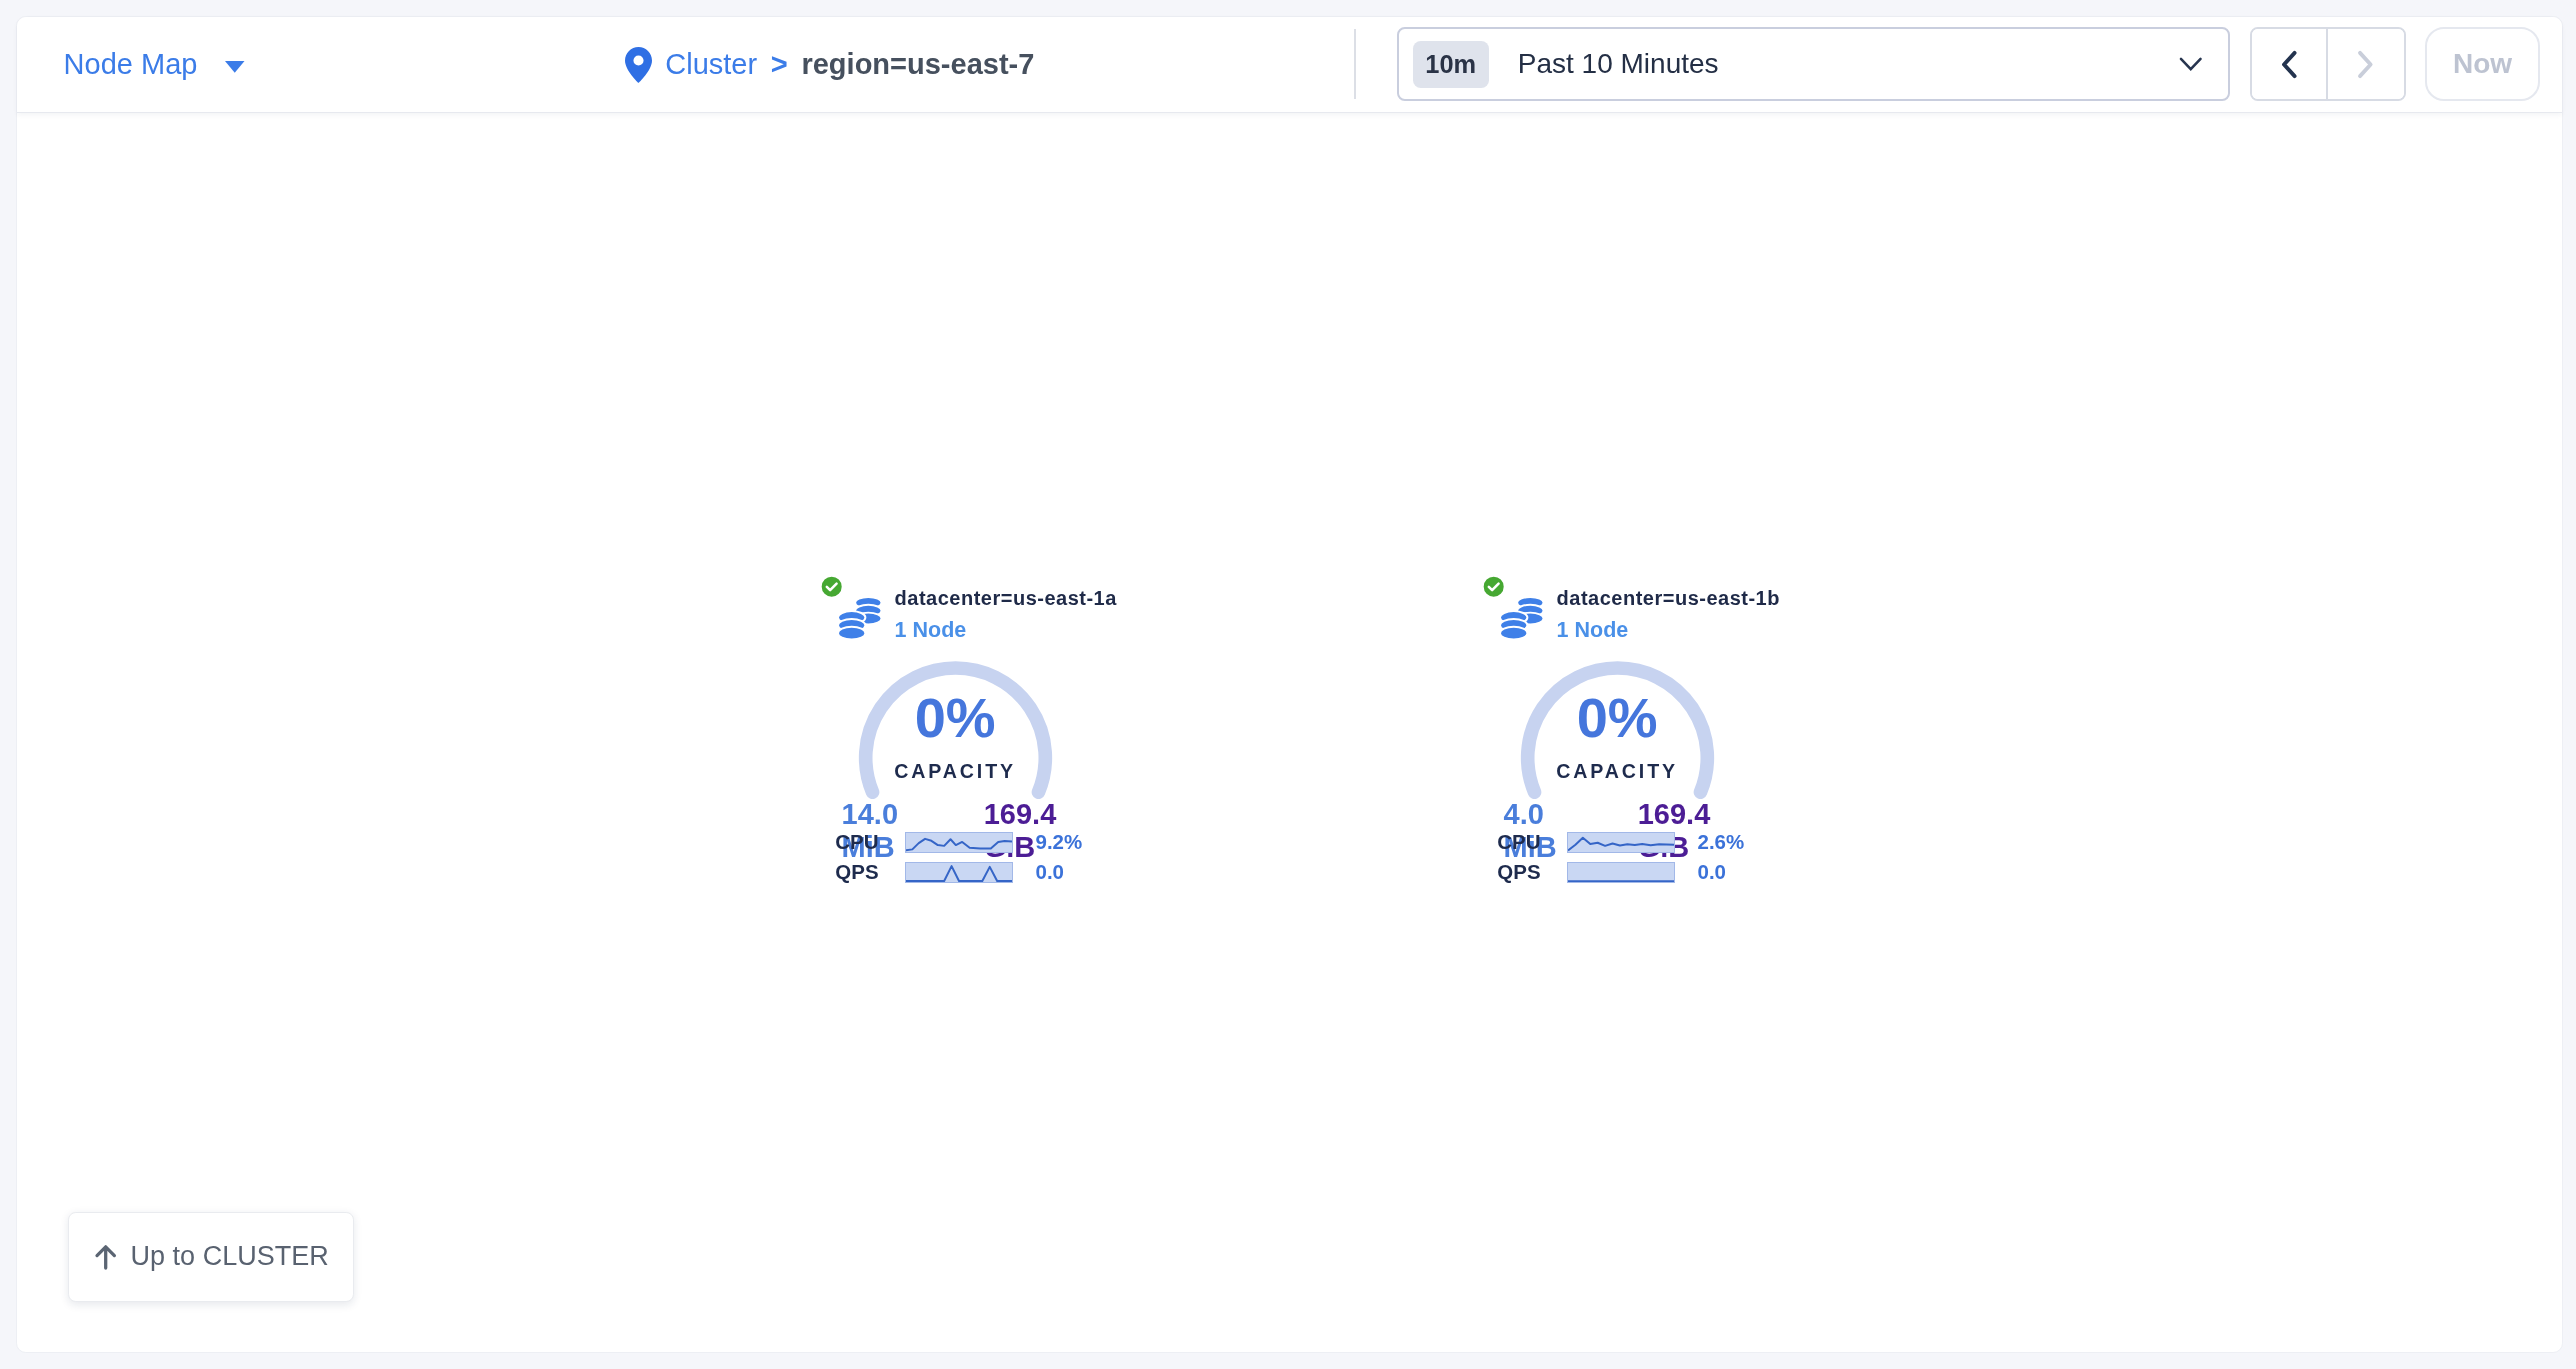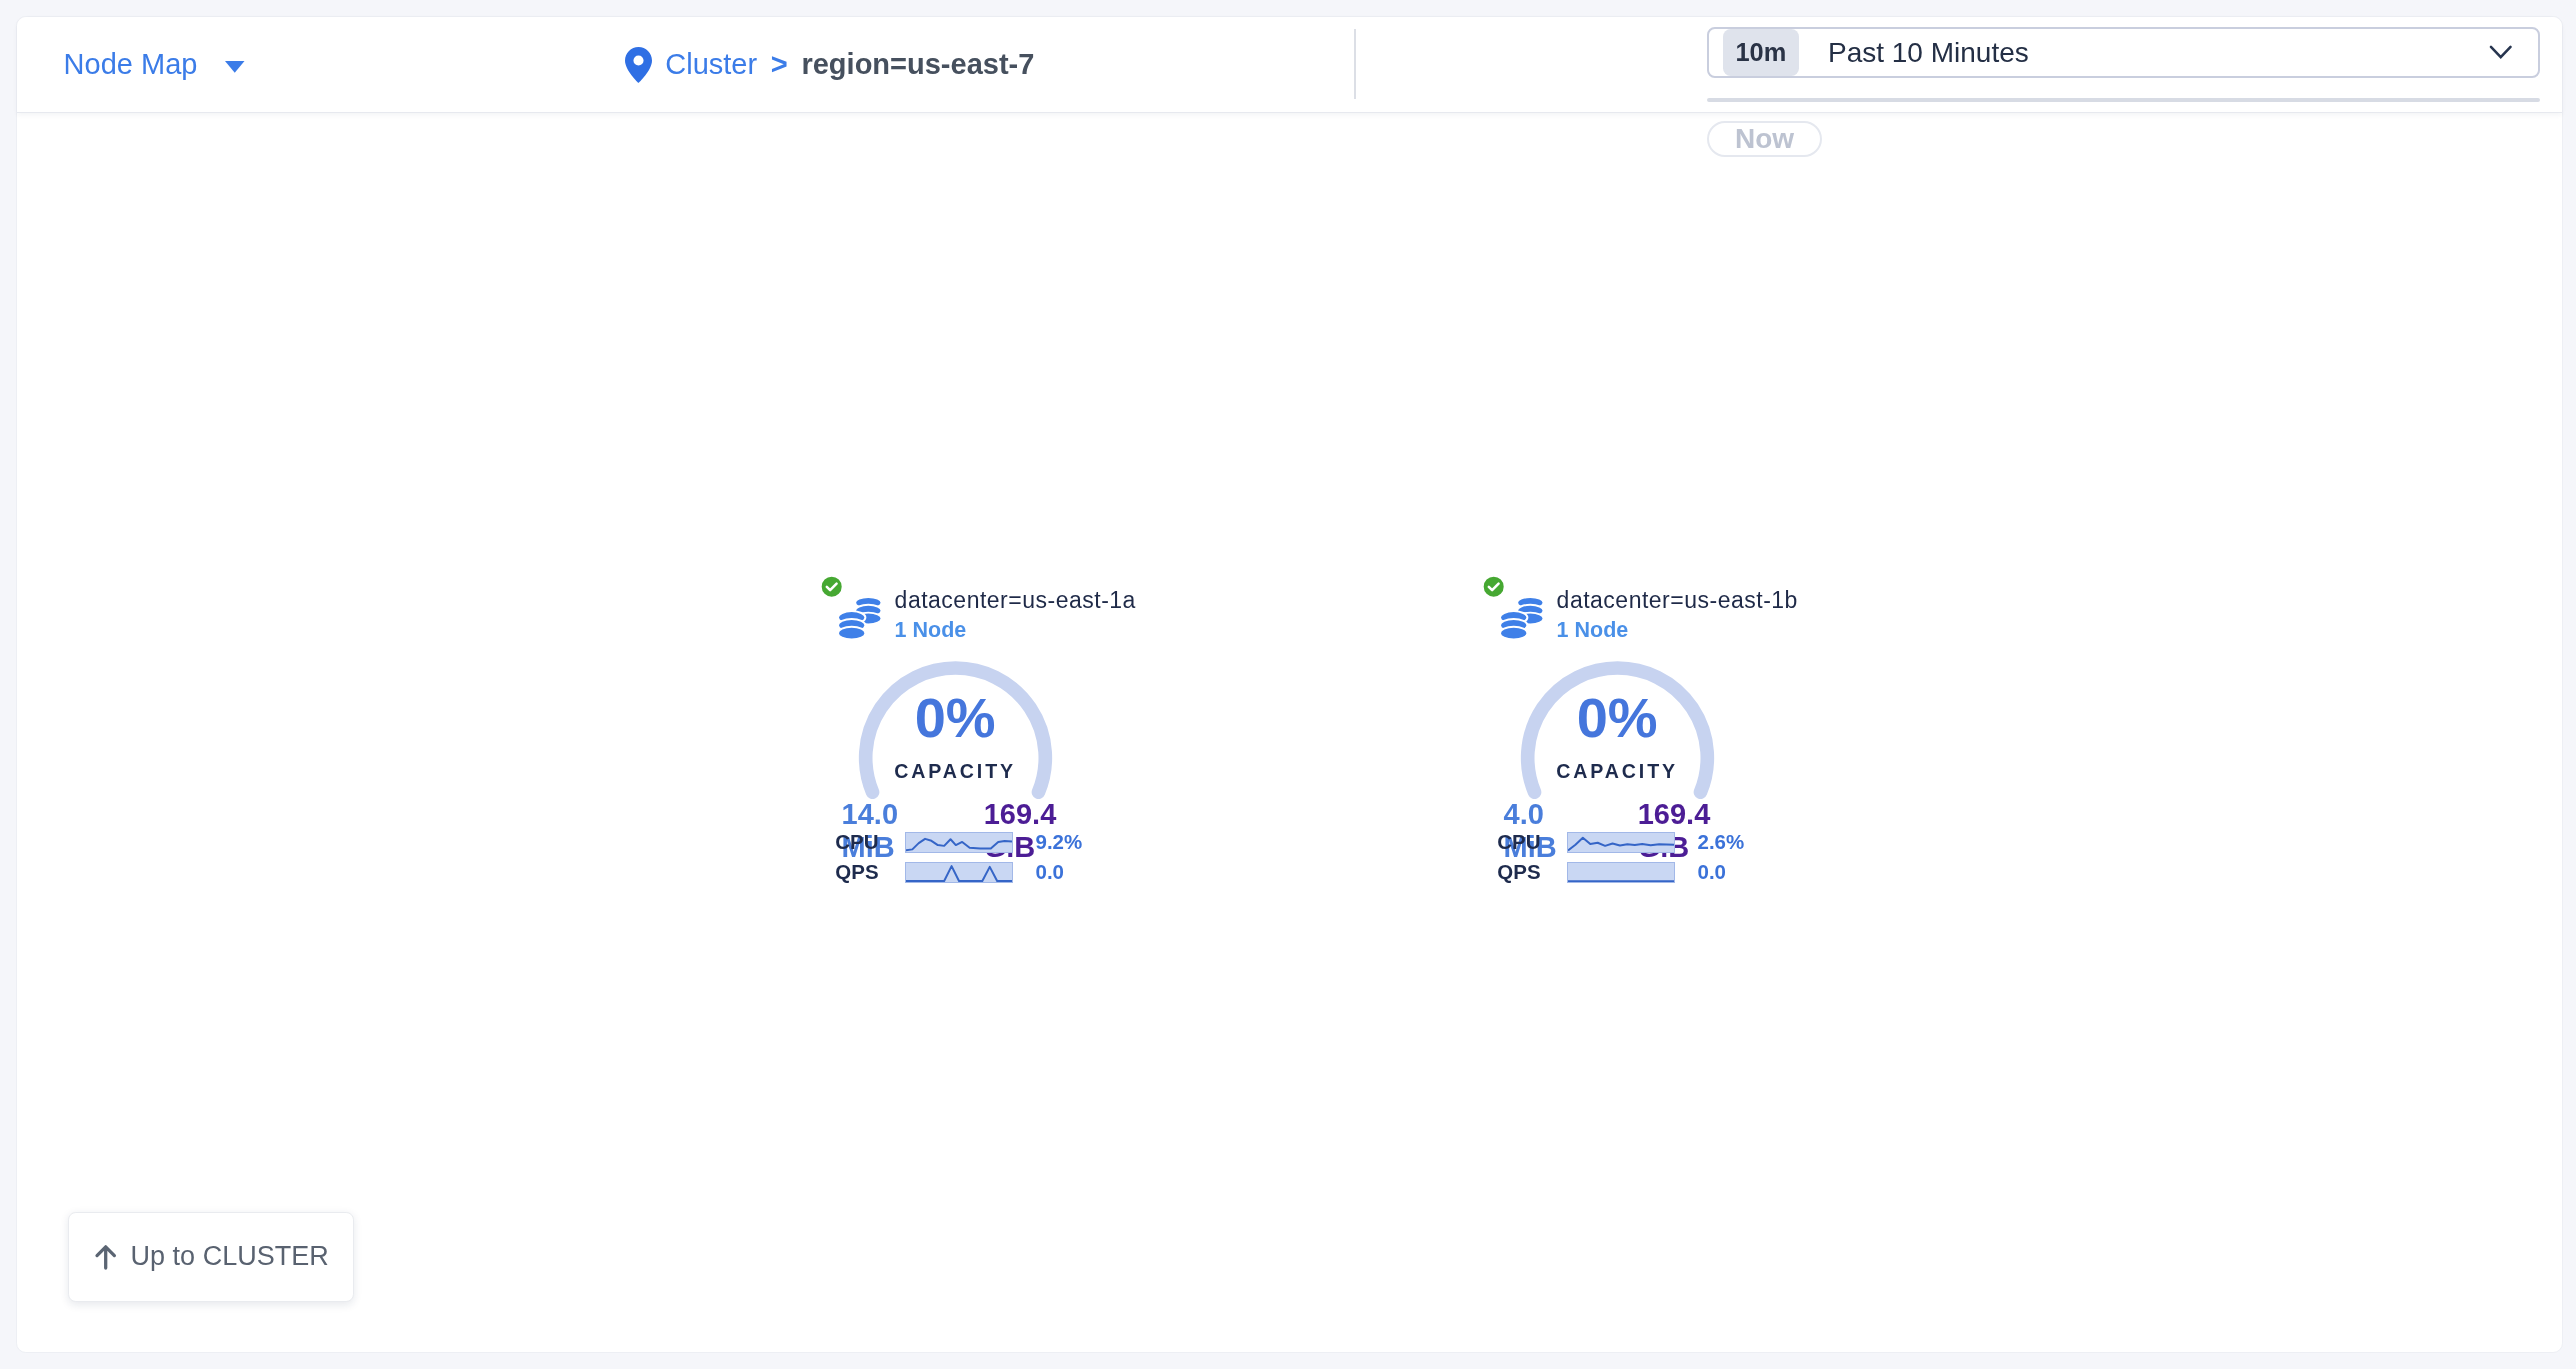--- a/index.html
+++ b/index.html
@@ -37,21 +37,21 @@
   }
   .breadcrumb .link { color:#3B7CE8; cursor:pointer; }
   .breadcrumb .sep { color:#3B7CE8; font-weight:700; }
   .breadcrumb .current { color:#46505E; font-weight:700; }
   .v-divider {
     position:absolute; left:1337px; top:12.7px; width:2px; height:70px;
     background:#DCDFE6;
   }
   .time-controls {
     position:absolute; right:21.5px; top:10.8px; height:74px;
-    display:flex; gap:19.6px; align-items:stretch;flex-direction:column;
+    display:flex; gap:19.6px; align-items:stretch;
   }
   .time-dropdown {
     width:833px;
     border:2px solid #C9CEDE; border-radius:7.8px; background:#fff;
     display:flex; align-items:center; gap:29px;
     padding:0 25.4px 0 13.7px; cursor:pointer;
   }
   .time-badge {
     background:#DFE3EC; border-radius:7.8px;
     padding:8.8px 12.7px; font-weight:700; font-size:25.4px; color:#2A3346;
@@ -75,21 +75,21 @@
   
   .dc {
     position:absolute; width:293px; height:323px; top:557px; cursor:pointer;
   }
   .dc1 { left:792px; }
   .dc2 { left:1454px; }
   .dc-status { position:absolute; left:10.8px; top:0; }
   .dc-icon { position:absolute; left:28px; top:20.5px; }
   .dc-title {
     position:absolute; left:86px; top:13.7px;
-    font-size:23px; font-weight:400; color:#1F2A48; white-space:nowrap;
+    font-size:20px; font-weight:700; color:#1F2A48; white-space:nowrap;
     letter-spacing:0.5px;
   }
   .dc-subtitle {
     position:absolute; left:86px; top:44px;
     font-size:21.5px; font-weight:700; color:#4A90E8;
   }
   .gauge-svg { position:absolute; left:44px; top:82px; }
   .gauge-pct {
     position:absolute; left:44px; top:116px; width:205px;
     text-align:center; font-size:56px; font-weight:700; color:#4576DC;

